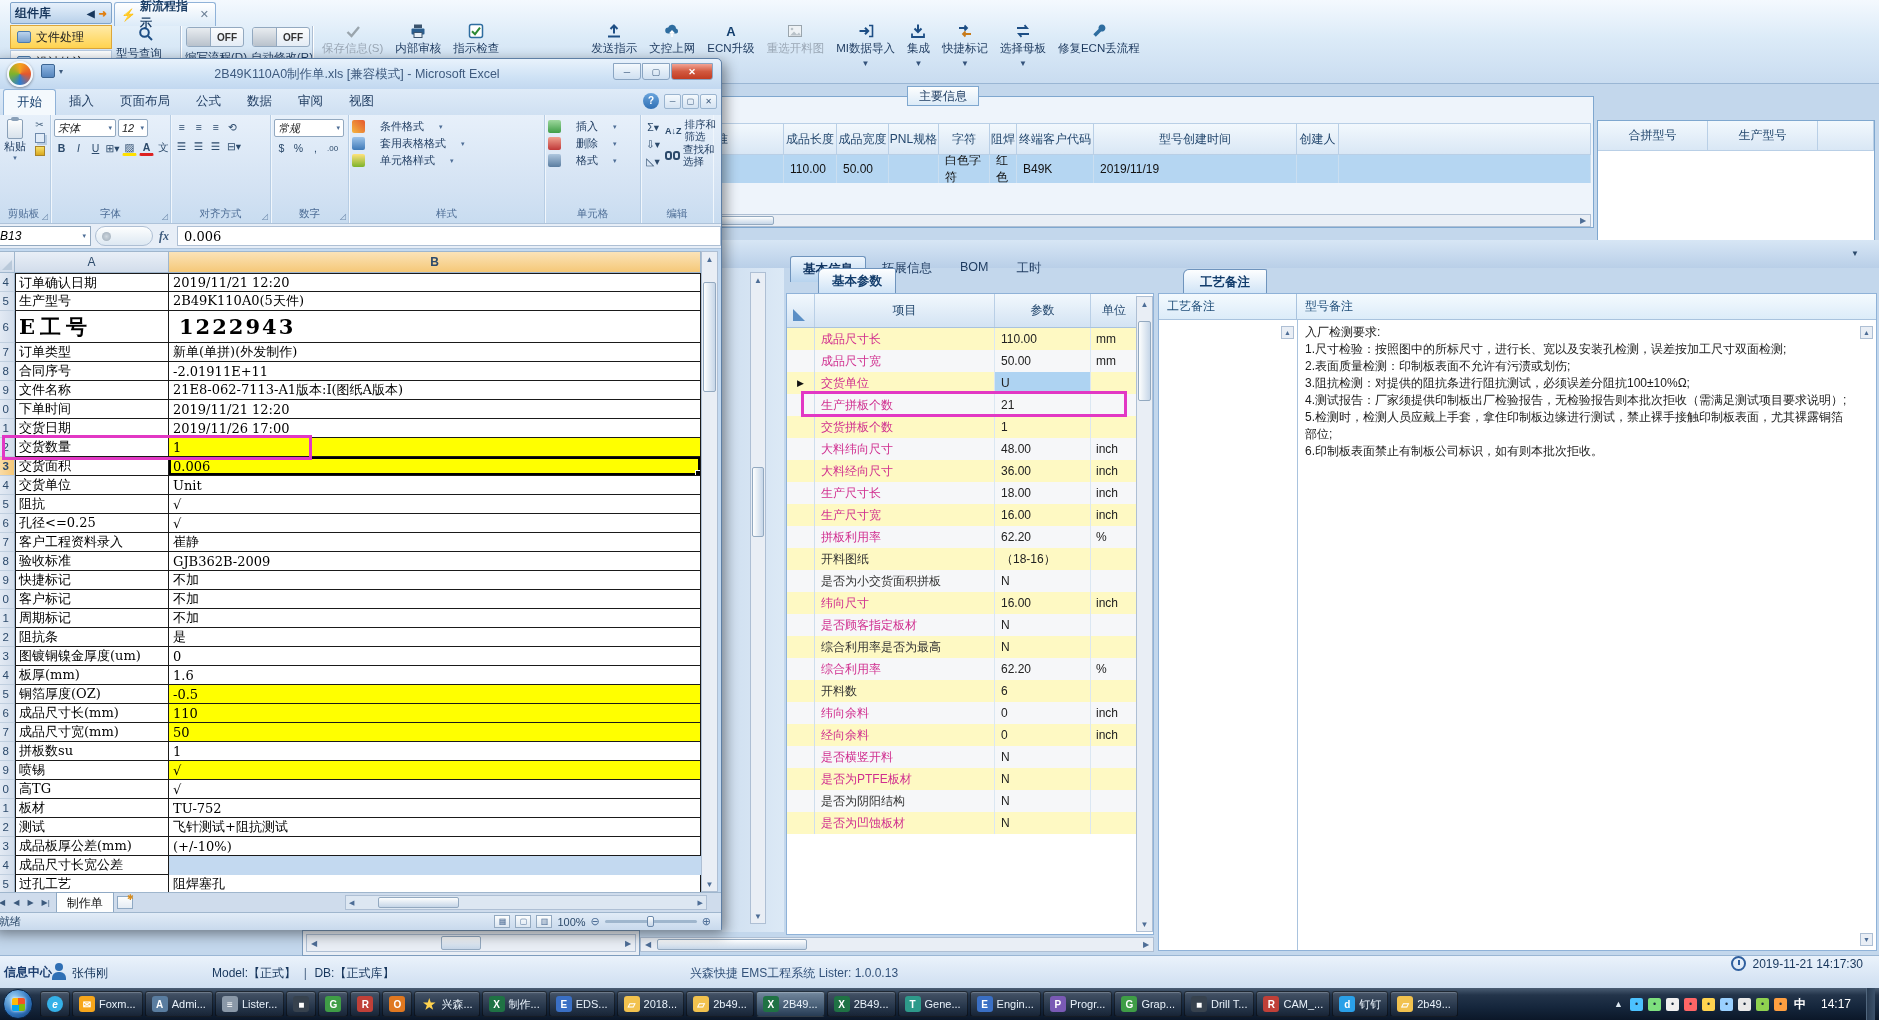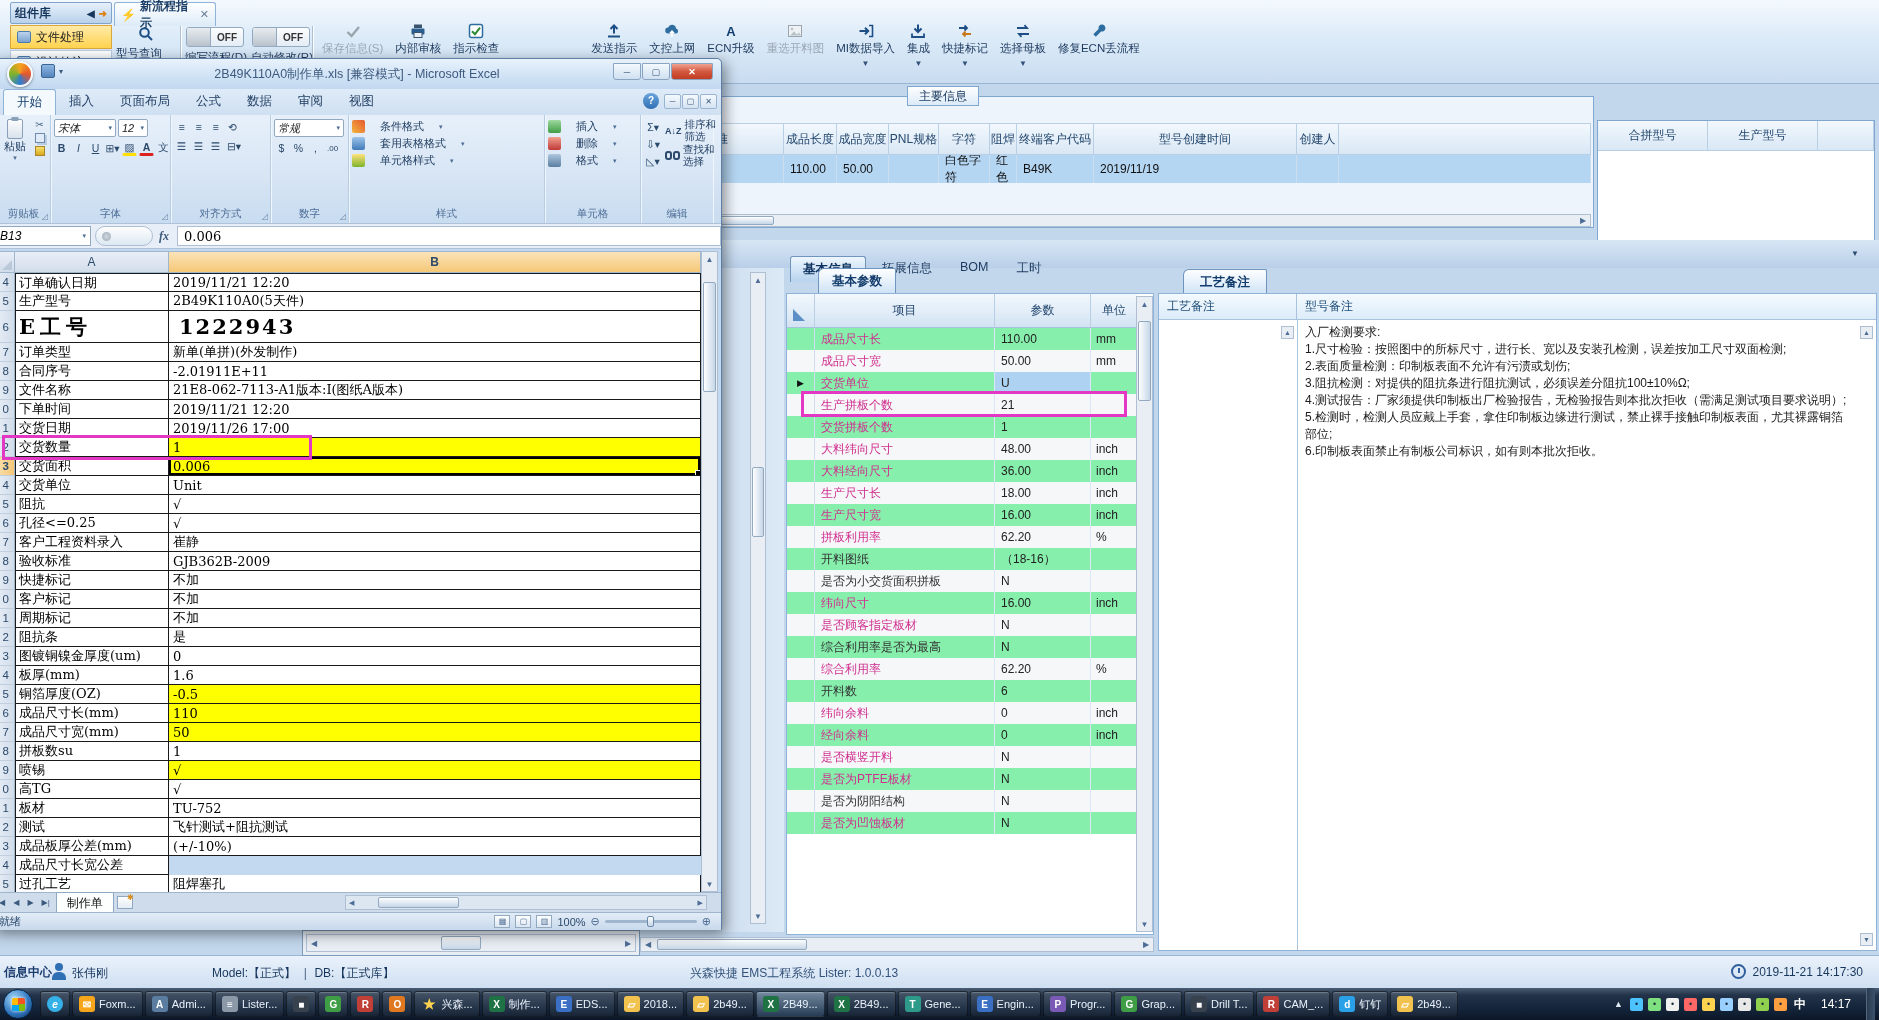--- a/index.html
+++ b/index.html
@@ -74,21 +74,21 @@
   #notes-tab { left:1183px; top:269px; width:84px; }
 
   
   #param-panel { position:absolute; left:786px; top:293px; width:368px; height:642px; background:#fff; border:1px solid #8fb2d8; }
   #param-head { position:absolute; left:0; top:0; height:34px; display:flex; width:350px; background:linear-gradient(#f2f8fd,#d3e3f3); border-bottom:1px solid #a9c3de; }
   .ph-cell { display:flex; align-items:center; justify-content:center; border-right:1px solid #b9cfe6; font-size:12px; color:#24486e; }
   .ph-corner { width:28px; position:relative; }
   .ph-corner i { position:absolute; left:6px; bottom:6px; width:0; height:0; border-left:12px solid #5b8fc6; border-top:12px solid transparent; }
   #param-rows { position:absolute; left:0; top:34px; width:350px; }
   .p-row { display:flex; height:22px; position:relative; }
-  .p-row.alt { background:#86efac;text-align:right; }
+  .p-row.alt { background:#fef9c3;text-align:right; }
   .p-row.plain { background:#f6f7f9; }
   .p-sel { width:28px; border-right:1px solid #cfdeed; display:flex; align-items:center; justify-content:center; font-size:9px; color:#111; }
   .p-item { width:180px; padding-left:6px; display:flex; align-items:center; font-size:12px; color:#d02f8f; border-right:1px solid #dbe7f2; overflow:hidden; white-space:nowrap; }
   .p-item.dark { color:#333; }
   .p-val { width:96px; padding-left:6px; display:flex; align-items:center; font-size:12px; color:#222; border-right:1px solid #dbe7f2; }
   .p-val.selc { background:#aed3f2; }
   .p-unit { width:46px; padding-left:5px; display:flex; align-items:center; font-size:12px; color:#222; }
   .annbox { position:absolute; border:3px solid #e238c4; z-index:6; pointer-events:none; }
   .vscroll { background:#e9eef5; border:1px solid #aebfd4; display:flex; flex-direction:column; align-items:center; }
   .vscroll .varr { height:14px; font-size:8px; color:#4d6d96; display:flex; align-items:center; }
@@ -116,21 +116,21 @@
   
   #app-status { position:absolute; left:0; top:955px; width:1879px; height:33px;
     background:linear-gradient(#eaf2fb,#cfdff1); border-top:1px solid #9ab6d4; font-size:12px; color:#17365c; }
   #app-status .corner { position:absolute; left:4px; top:8px; font-weight:bold; color:#1a3c6e; }
   .person { position:absolute; left:52px; top:7px; width:14px; height:18px; }
   .person i { display:block; width:8px; height:8px; border-radius:50%; background:#2f6fb4; margin:0 auto; }
   .person b { display:block; width:14px; height:8px; border-radius:6px 6px 0 0; background:#2f6fb4; margin-top:1px; }
   #app-status .user { position:absolute; left:72px; top:9px; }
   #app-status .model { position:absolute; left:212px; top:9px; }
   #app-status .center { position:absolute; left:690px; top:9px; color:#33527a; }
-  #app-status .dt { position:absolute; right:16px; top:8px; display:flex; gap:6px; align-items:center; }
+  #app-status .dt { position:absolute; right:16px; top:0; display:flex; gap:6px; align-items:center; }
   .clockico { width:15px; height:15px; border-radius:50%; border:2px solid #2f5f9e; position:relative; }
   .clockico:after { content:""; position:absolute; left:5px; top:2px; width:2px; height:5px; background:#2f5f9e; }
 
   
   #behind-strip { position:absolute; left:302px; top:930px; width:338px; height:26px; background:#e9eef5; border:1px solid #7d9cbd; padding:3px; }
   #behind-strip .hscroll { width:100%; height:100%; }
 
   
   #excel { position:absolute; left:-8px; top:58px; width:730px; height:872px; background:#c3d9f0;
     border:1px solid #5e7fa5; border-radius:5px 5px 0 0; box-shadow:3px 4px 14px rgba(0,0,0,.45); }

